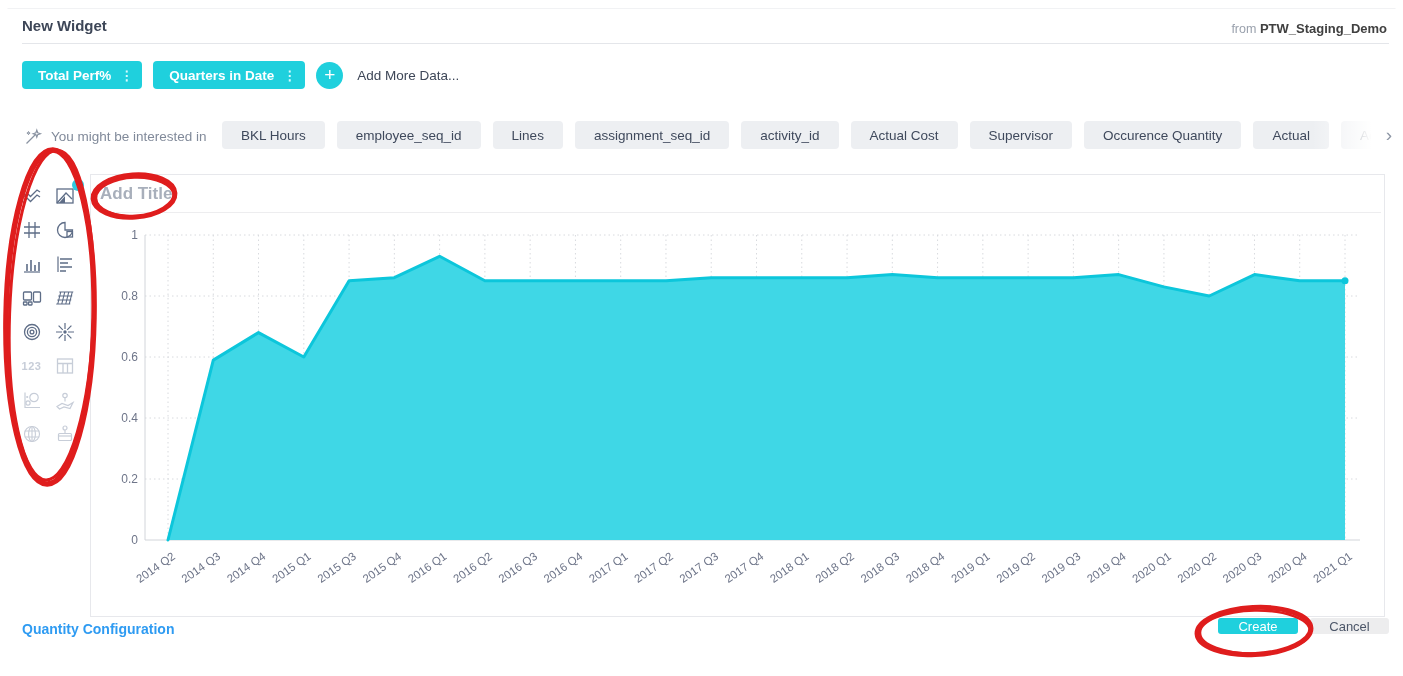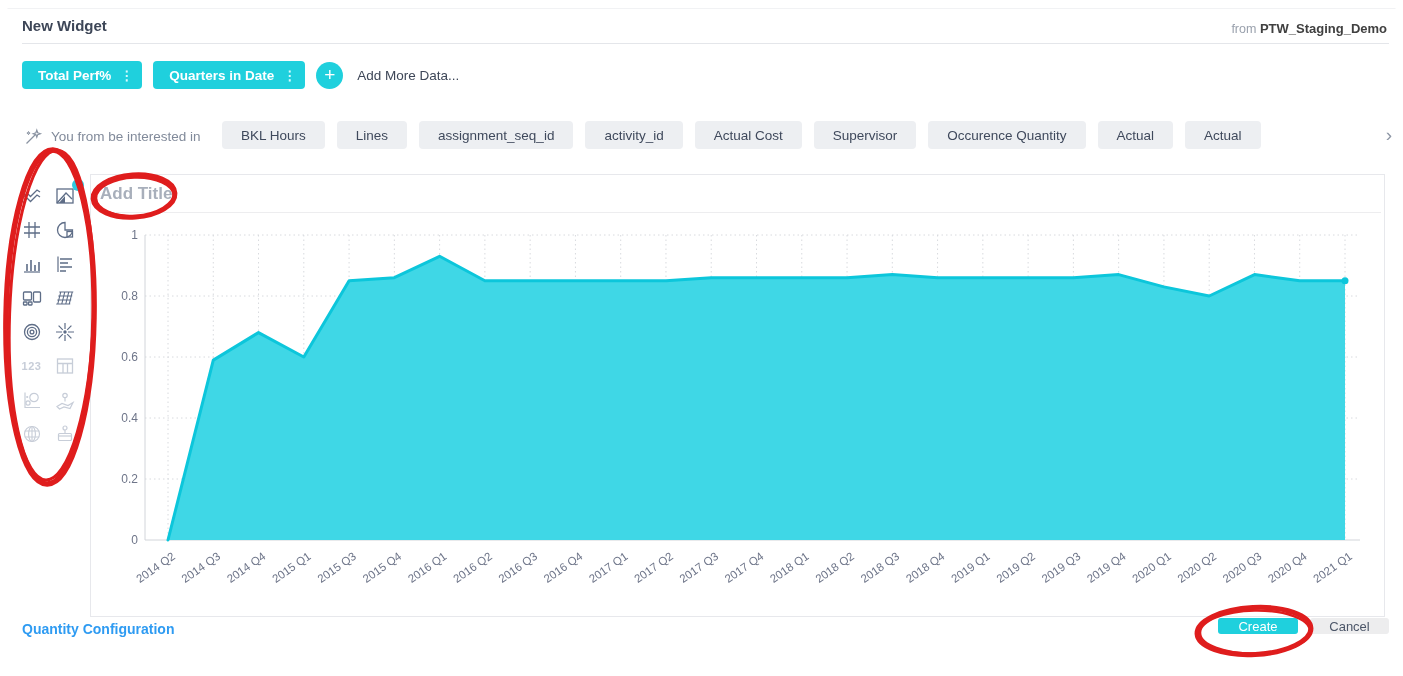--- a/index.html
+++ b/index.html
@@ -94,25 +94,26 @@
       </span>
     <span class="add-more">Add More Data...</span>
   </div>
 
   <div class="sugg-lead">
     <svg width="19" height="19" viewBox="0 0 19 19" fill="none" stroke="#8a93a2" stroke-width="1.2">
       <path d="M2.5 16.5 L12 7"></path>
         <path d="M12.8 3.2 l.9 2.6 2.6 .9 -2.6 .9 -.9 2.6 -.9-2.6 -2.6-.9 2.6-.9 z"></path>
       <path d="M4.5 4.5 l.4 1.2 1.2 .4 -1.2 .4 -.4 1.2 -.4-1.2 -1.2-.4 1.2-.4 z" stroke-width="1"></path>
     </svg>
-    <span>You from be interested in</span>
+    <span>You might be interested in</span>
   </div>
   <div class="sugg-strip">
     <div class="sugg-inner" id="sugg-chips">
         <span class="sugg-chip">BKL Hours</span>
+        <span class="sugg-chip">employee_seq_id</span>
         <span class="sugg-chip">Lines</span>
         <span class="sugg-chip">assignment_seq_id</span>
         <span class="sugg-chip">activity_id</span>
         <span class="sugg-chip">Actual Cost</span>
         <span class="sugg-chip">Supervisor</span>
         <span class="sugg-chip">Occurence Quantity</span>
         <span class="sugg-chip">Actual</span>
         <span class="sugg-chip">Actual</span>
       </div>
     <div class="sugg-fade"></div>

